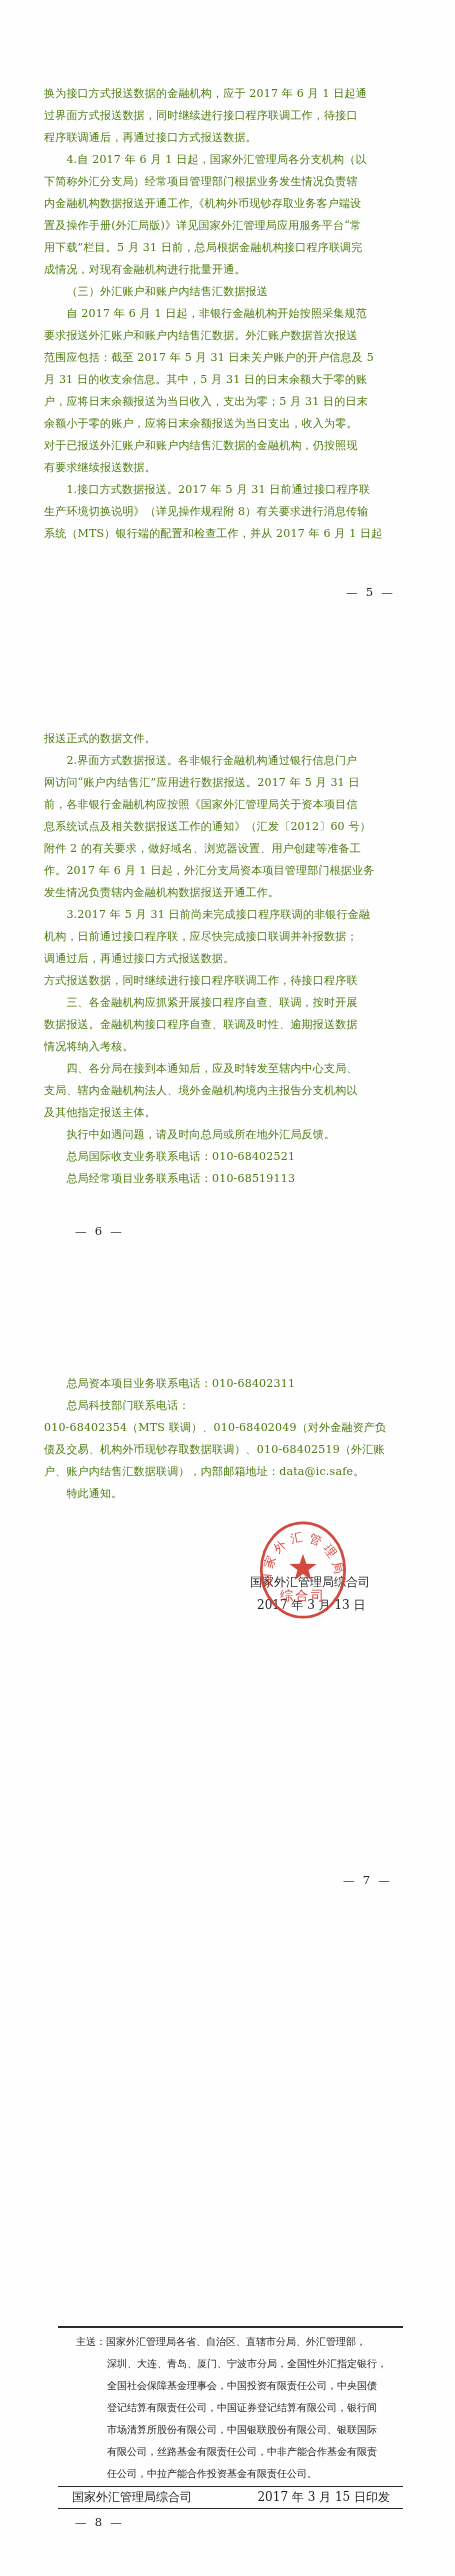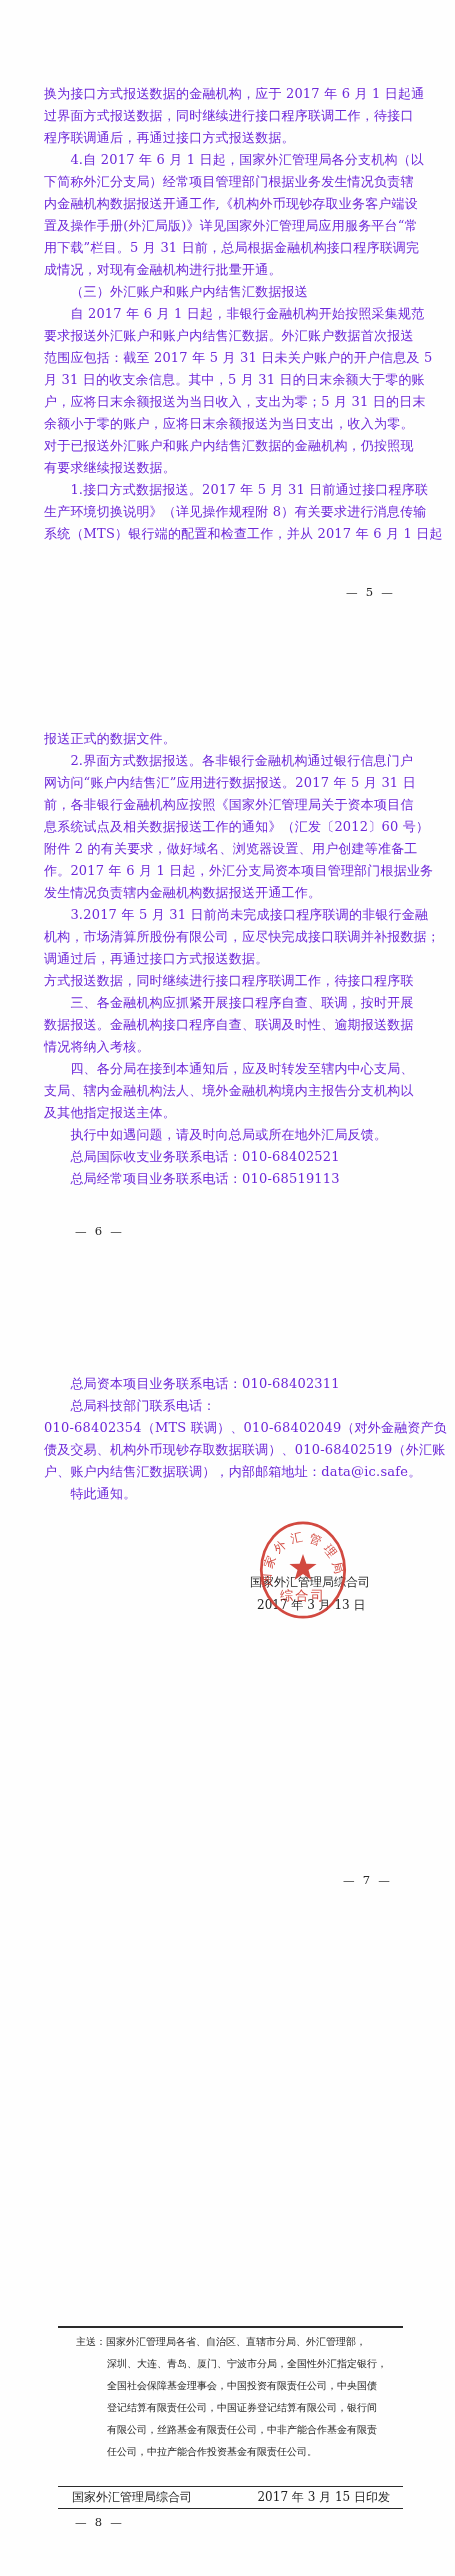--- a/index.html
+++ b/index.html
@@ -7,24 +7,24 @@
     position:relative;
     width:455px;height:2576px;
     background:#fefefe;
     font-family:"DejaVu Serif","Liberation Serif",serif;
     color:#1f1f1f;
     overflow:hidden;
   }
   .page-block{position:absolute;left:44px;width:365px;}
   .ln{
     height:22px;line-height:22px;
-    font-size:13px;
+    font-size:11px;
     letter-spacing:0.2px;
     white-space:nowrap;
-    color:#6d28d9;
+    color:#4d7c0f;
   }
   .pagenum{
     position:absolute;
     font-size:11.6px;
     letter-spacing:2.2px;
     color:#2a2a2a;
     white-space:nowrap;
   }
   
   .sig-text{
@@ -93,21 +93,21 @@
   <section class="page-block" style="top:728px">
       <div class="ln">报送正式的数据文件。</div>
       <div class="ln">　　2.界面方式数据报送。各非银行金融机构通过银行信息门户</div>
       <div class="ln">网访问“账户内结售汇”应用进行数据报送。2017 年 5 月 31 日</div>
       <div class="ln">前，各非银行金融机构应按照《国家外汇管理局关于资本项目信</div>
       <div class="ln">息系统试点及相关数据报送工作的通知》（汇发〔2012〕60 号）</div>
       <div class="ln">附件 2 的有关要求，做好域名、浏览器设置、用户创建等准备工</div>
       <div class="ln">作。2017 年 6 月 1 日起，外汇分支局资本项目管理部门根据业务</div>
       <div class="ln">发生情况负责辖内金融机构数据报送开通工作。</div>
       <div class="ln">　　3.2017 年 5 月 31 日前尚未完成接口程序联调的非银行金融</div>
-      <div class="ln">机构，市场清算所股份有限公司，应尽快完成接口联调并补报数据；</div>
+      <div class="ln">机构，日前通过接口程序联，应尽快完成接口联调并补报数据；</div>
       <div class="ln">调通过后，再通过接口方式报送数据。</div>
       <div class="ln">方式报送数据，同时继续进行接口程序联调工作，待接口程序联</div>
       <div class="ln">　　三、各金融机构应抓紧开展接口程序自查、联调，按时开展</div>
       <div class="ln">数据报送。金融机构接口程序自查、联调及时性、逾期报送数据</div>
       <div class="ln">情况将纳入考核。</div>
       <div class="ln">　　四、各分局在接到本通知后，应及时转发至辖内中心支局、</div>
       <div class="ln">支局、辖内金融机构法人、境外金融机构境内主报告分支机构以</div>
       <div class="ln">及其他指定报送主体。</div>
       <div class="ln">　　执行中如遇问题，请及时向总局或所在地外汇局反馈。</div>
       <div class="ln">　　总局国际收支业务联系电话：010-68402521</div>
@@ -139,20 +139,21 @@
 
   <div class="pagenum" style="left:343px;top:1873px">— 7 —</div>
 
   <div class="rule" style="top:2326px;height:1.7px"></div>
 
   <div class="dist-list">
       <div class="dist-line">主送：国家外汇管理局各省、自治区、直辖市分局、外汇管理部，</div>
       <div class="dist-line">深圳、大连、青岛、厦门、宁波市分局，全国性外汇指定银行，</div>
       <div class="dist-line">全国社会保障基金理事会，中国投资有限责任公司，中央国债</div>
       <div class="dist-line">登记结算有限责任公司，中国证券登记结算有限公司，银行间</div>
+      <div class="dist-line">市场清算所股份有限公司，中国银联股份有限公司、银联国际</div>
       <div class="dist-line">有限公司，丝路基金有限责任公司，中非产能合作基金有限责</div>
       <div class="dist-line">任公司，中拉产能合作投资基金有限责任公司。</div>
     </div>
 
   <div class="rule" style="top:2486px;height:1.1px"></div>
 
   <div class="pub-row">
     <span>国家外汇管理局综合司</span>
     <span>2017 年 3 月 15 日印发</span>
   </div>

